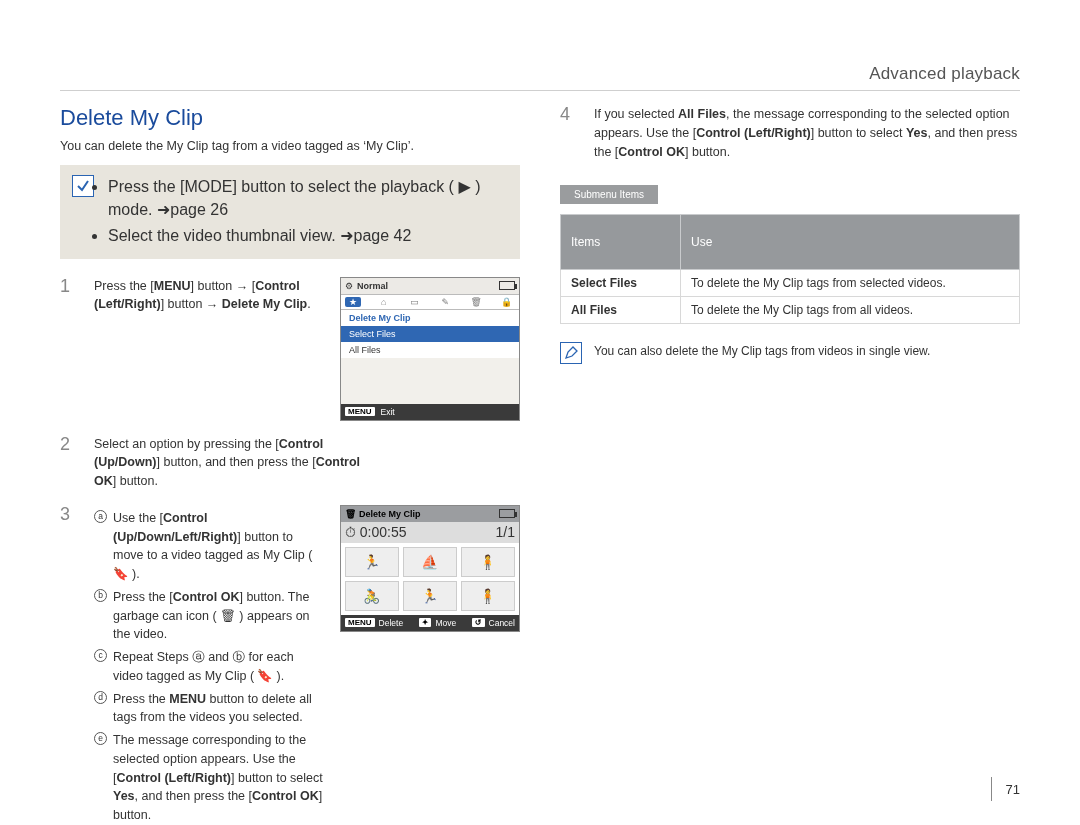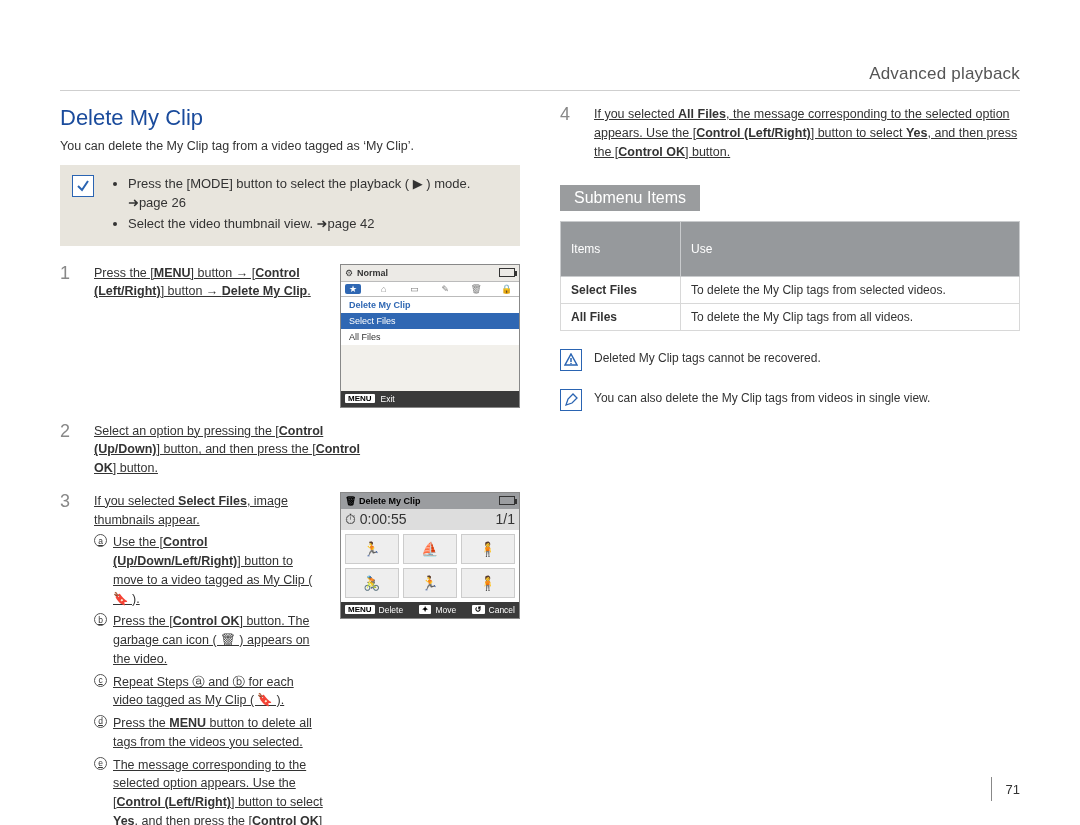--- a/index.html
+++ b/index.html
@@ -38,23 +38,23 @@
     color:var(--brand);
     font-size:22px;
     font-weight:400;
     margin:0 0 6px 0;
   }
   p.intro{margin:0 0 10px 0;line-height:1.45;}
   .note-box{
     background:var(--grey-bg);
     padding:10px 12px 10px 12px;
     display:flex;
-    gap:20px;
+    gap:0;
     align-items:flex-start;
-    font-size:13px;
+    font-size:16px;
     line-height:1.45;
     margin-bottom:18px;
   }
   .note-icon{
     width:22px;height:22px;
     border:1px solid #2a64b2;
     display:flex;align-items:center;justify-content:center;
     flex:0 0 22px;
     background:#fff;
   }
@@ -66,21 +66,21 @@
   .step{
     display:flex;
     gap:16px;
     margin-bottom:14px;
     align-items:flex-start;
   }
   .step-num{
     width:18px;flex:0 0 18px;
     font-size:18px;color:#888;font-weight:300;line-height:1;
   }
-  .step-body{flex:1;line-height:1.5;text-decoration:underline;}
+  .step-body{flex:1;line-height:1.5;}
   .step-side{flex:0 0 180px;}
   .bold{font-weight:700;}
 
   
   .lcd{
     width:180px;border:1px solid #888;background:#fff;font-size:9px;
     font-family:Arial,Helvetica,sans-serif;
   }
   .lcd .topbar{
     display:flex;align-items:center;justify-content:space-between;
@@ -136,21 +136,21 @@
   .sublist li{display:flex;gap:6px;margin-bottom:4px;line-height:1.5;}
   .circ{
     width:13px;height:13px;border:1px solid #555;border-radius:50%;
     display:inline-flex;align-items:center;justify-content:center;
     font-size:8.5px;flex:0 0 13px;margin-top:1px;
   }
 
   
   h3.submenu{
     color:#fff;background:#9a9c9e;display:inline-block;
-    padding:4px 14px;font-size:16px;font-weight:400;margin:10px 0 10px 0;
+    padding:4px 14px;font-size:10px;font-weight:400;margin:10px 0 10px 0;
   }
   table.sub{width:100%;border-collapse:collapse;font-size:12px;}
   table.sub th{
     background:var(--table-head);color:#fff;font-weight:400;
     text-align:left;padding:20px 10px;border:1px solid #c9cbcd;
   }
   table.sub th:first-child{width:120px;}
   table.sub td{
     padding:6px 10px;border:1px solid #d8d8d8;
   }
@@ -231,23 +231,20 @@
     <div class="step">
       <div class="step-num">2</div>
       <div class="step-body" style="max-width:280px;">
         <span>Select an option by pressing the [</span><span class="bold">Control (Up/Down)</span><span>] button, and then press the [</span><span class="bold">Control OK</span><span>] button.</span>
       </div>
     </div>
 
     <div class="step">
       <div class="step-num">3</div>
       <div class="step-body">
-        <div style="max-width:270px;">
-          <span>If you selected </span><span class="bold">Select Files</span><span>, image thumbnails appear.</span>
-        </div>
         <ul class="sublist" style="max-width:270px;">
           <li>
               <span class="circ">a</span>
               <span><span>Use the [</span><span class="bold">Control (Up/Down/Left/Right)</span><span>] button to move to a video tagged as My Clip ( 🔖 ).</span></span>
             </li>
           <li>
               <span class="circ">b</span>
               <span><span>Press the [</span><span class="bold">Control OK</span><span>]</span><span> button. The garbage can icon ( 🗑 ) appears on the video.</span></span>
             </li>
         </ul>
@@ -325,30 +322,20 @@
           <td class="k">Select Files</td>
           <td>To delete the My Clip tags from selected videos.</td>
         </tr>
         <tr>
           <td class="k">All Files</td>
           <td>To delete the My Clip tags from all videos.</td>
         </tr>
       </tbody>
     </table>
 
-    <div class="note-row">
-      <div class="note-icon warn">
-        <svg width="14" height="14" viewBox="0 0 14 14">
-            <polygon points="7,1 13,12 1,12" fill="none" stroke="#2a64b2" stroke-width="1.5"></polygon>
-            <line x1="7" y1="5" x2="7" y2="9" stroke="#2a64b2" stroke-width="1.5"></line>
-            <circle cx="7" cy="10.5" r="0.8" fill="#2a64b2"></circle>
-          </svg>
-      </div>
-      <div>Deleted My Clip tags cannot be recovered.</div>
-    </div>
 
     <div class="note-row">
       <div class="note-icon">
         <svg width="14" height="14" viewBox="0 0 14 14">
             <path d="M2 12 L4 6 L9 1 L13 5 L8 10 L2 12 Z" fill="none" stroke="#2a64b2" stroke-width="1.3"></path>
           </svg>
       </div>
       <div>You can also delete the My Clip tags from videos in single view.</div>
     </div>
   </div>

